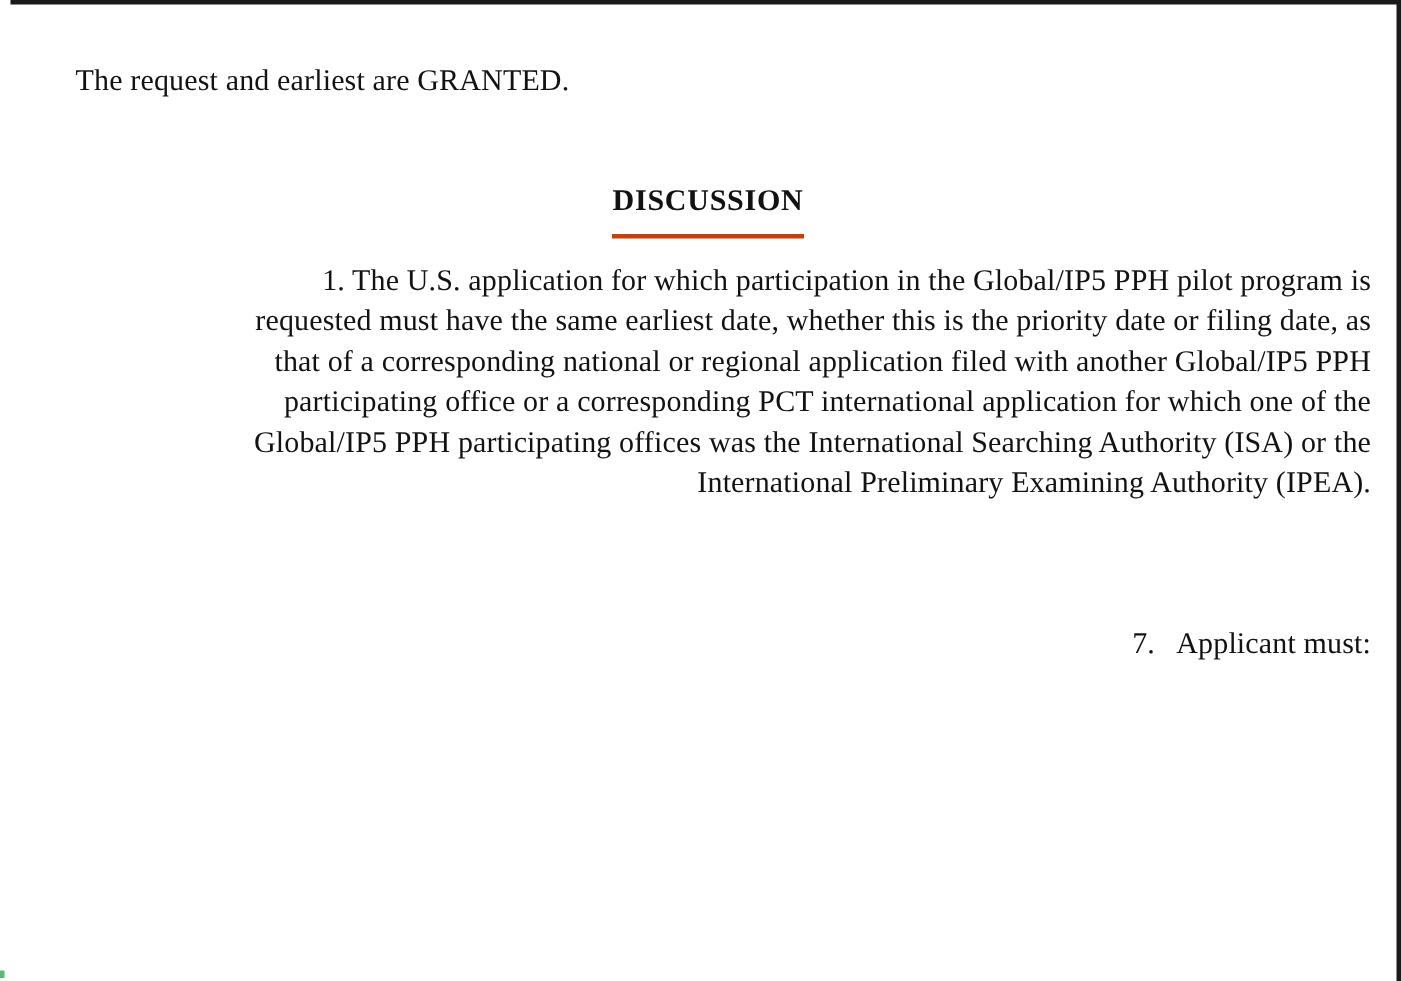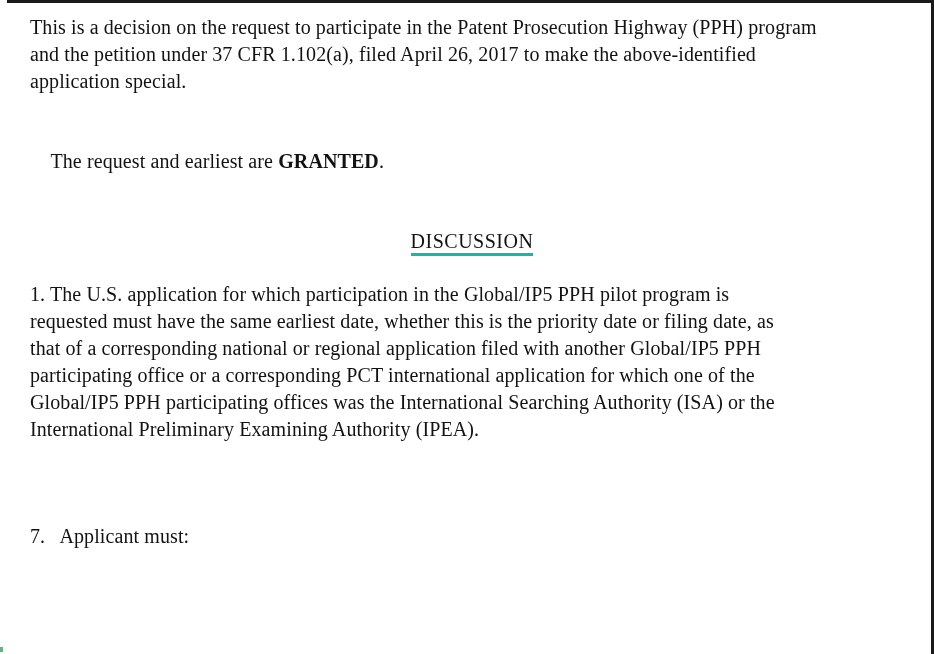--- a/index.html
+++ b/index.html
@@ -53,45 +53,45 @@
     letter-spacing: 0.1px;
   }
   .block {
     margin: 0 0 26px 0;
     white-space: pre-wrap;
   }
   .ln {
     white-space: pre;
   }
   .indent-1 {
+    text-align: right;
   }
   .heading-block {
     text-align: center;
     margin: 0 0 26px 0;
   }
   .heading-text {
-    font-weight: normal;
-    border-bottom: 3px solid #14b8a6;
-    padding-bottom: 1px;
+    font-weight: bold;
+    border-bottom: 3px solid #c2410c;
+    padding-bottom: 11px;
     letter-spacing: 0.5px;
   }
   .bold {
-    font-weight: bold;
+    font-weight: normal;
   }
 </style>
 </head>
 <body>
 
 <div class="scan-top-edge"></div>
 <div class="scan-right-edge"></div>
 <div class="scan-mark-green"></div>
 
 <div class="page">
 
-  <div class="block"><div class="ln">This is a decision on the request to participate in the Patent Prosecution Highway (PPH) program</div><div class="ln">and the petition under 37 CFR 1.102(a), filed April 26, 2017 to make the above-identified</div><div class="ln">application special.</div></div>
 
   <div class="block">
     <span>The request and earliest are </span><span class="bold">GRANTED</span><span>.</span>
   </div>
 
   <div class="heading-block">
     <span class="heading-text">DISCUSSION</span>
   </div>
 
 

